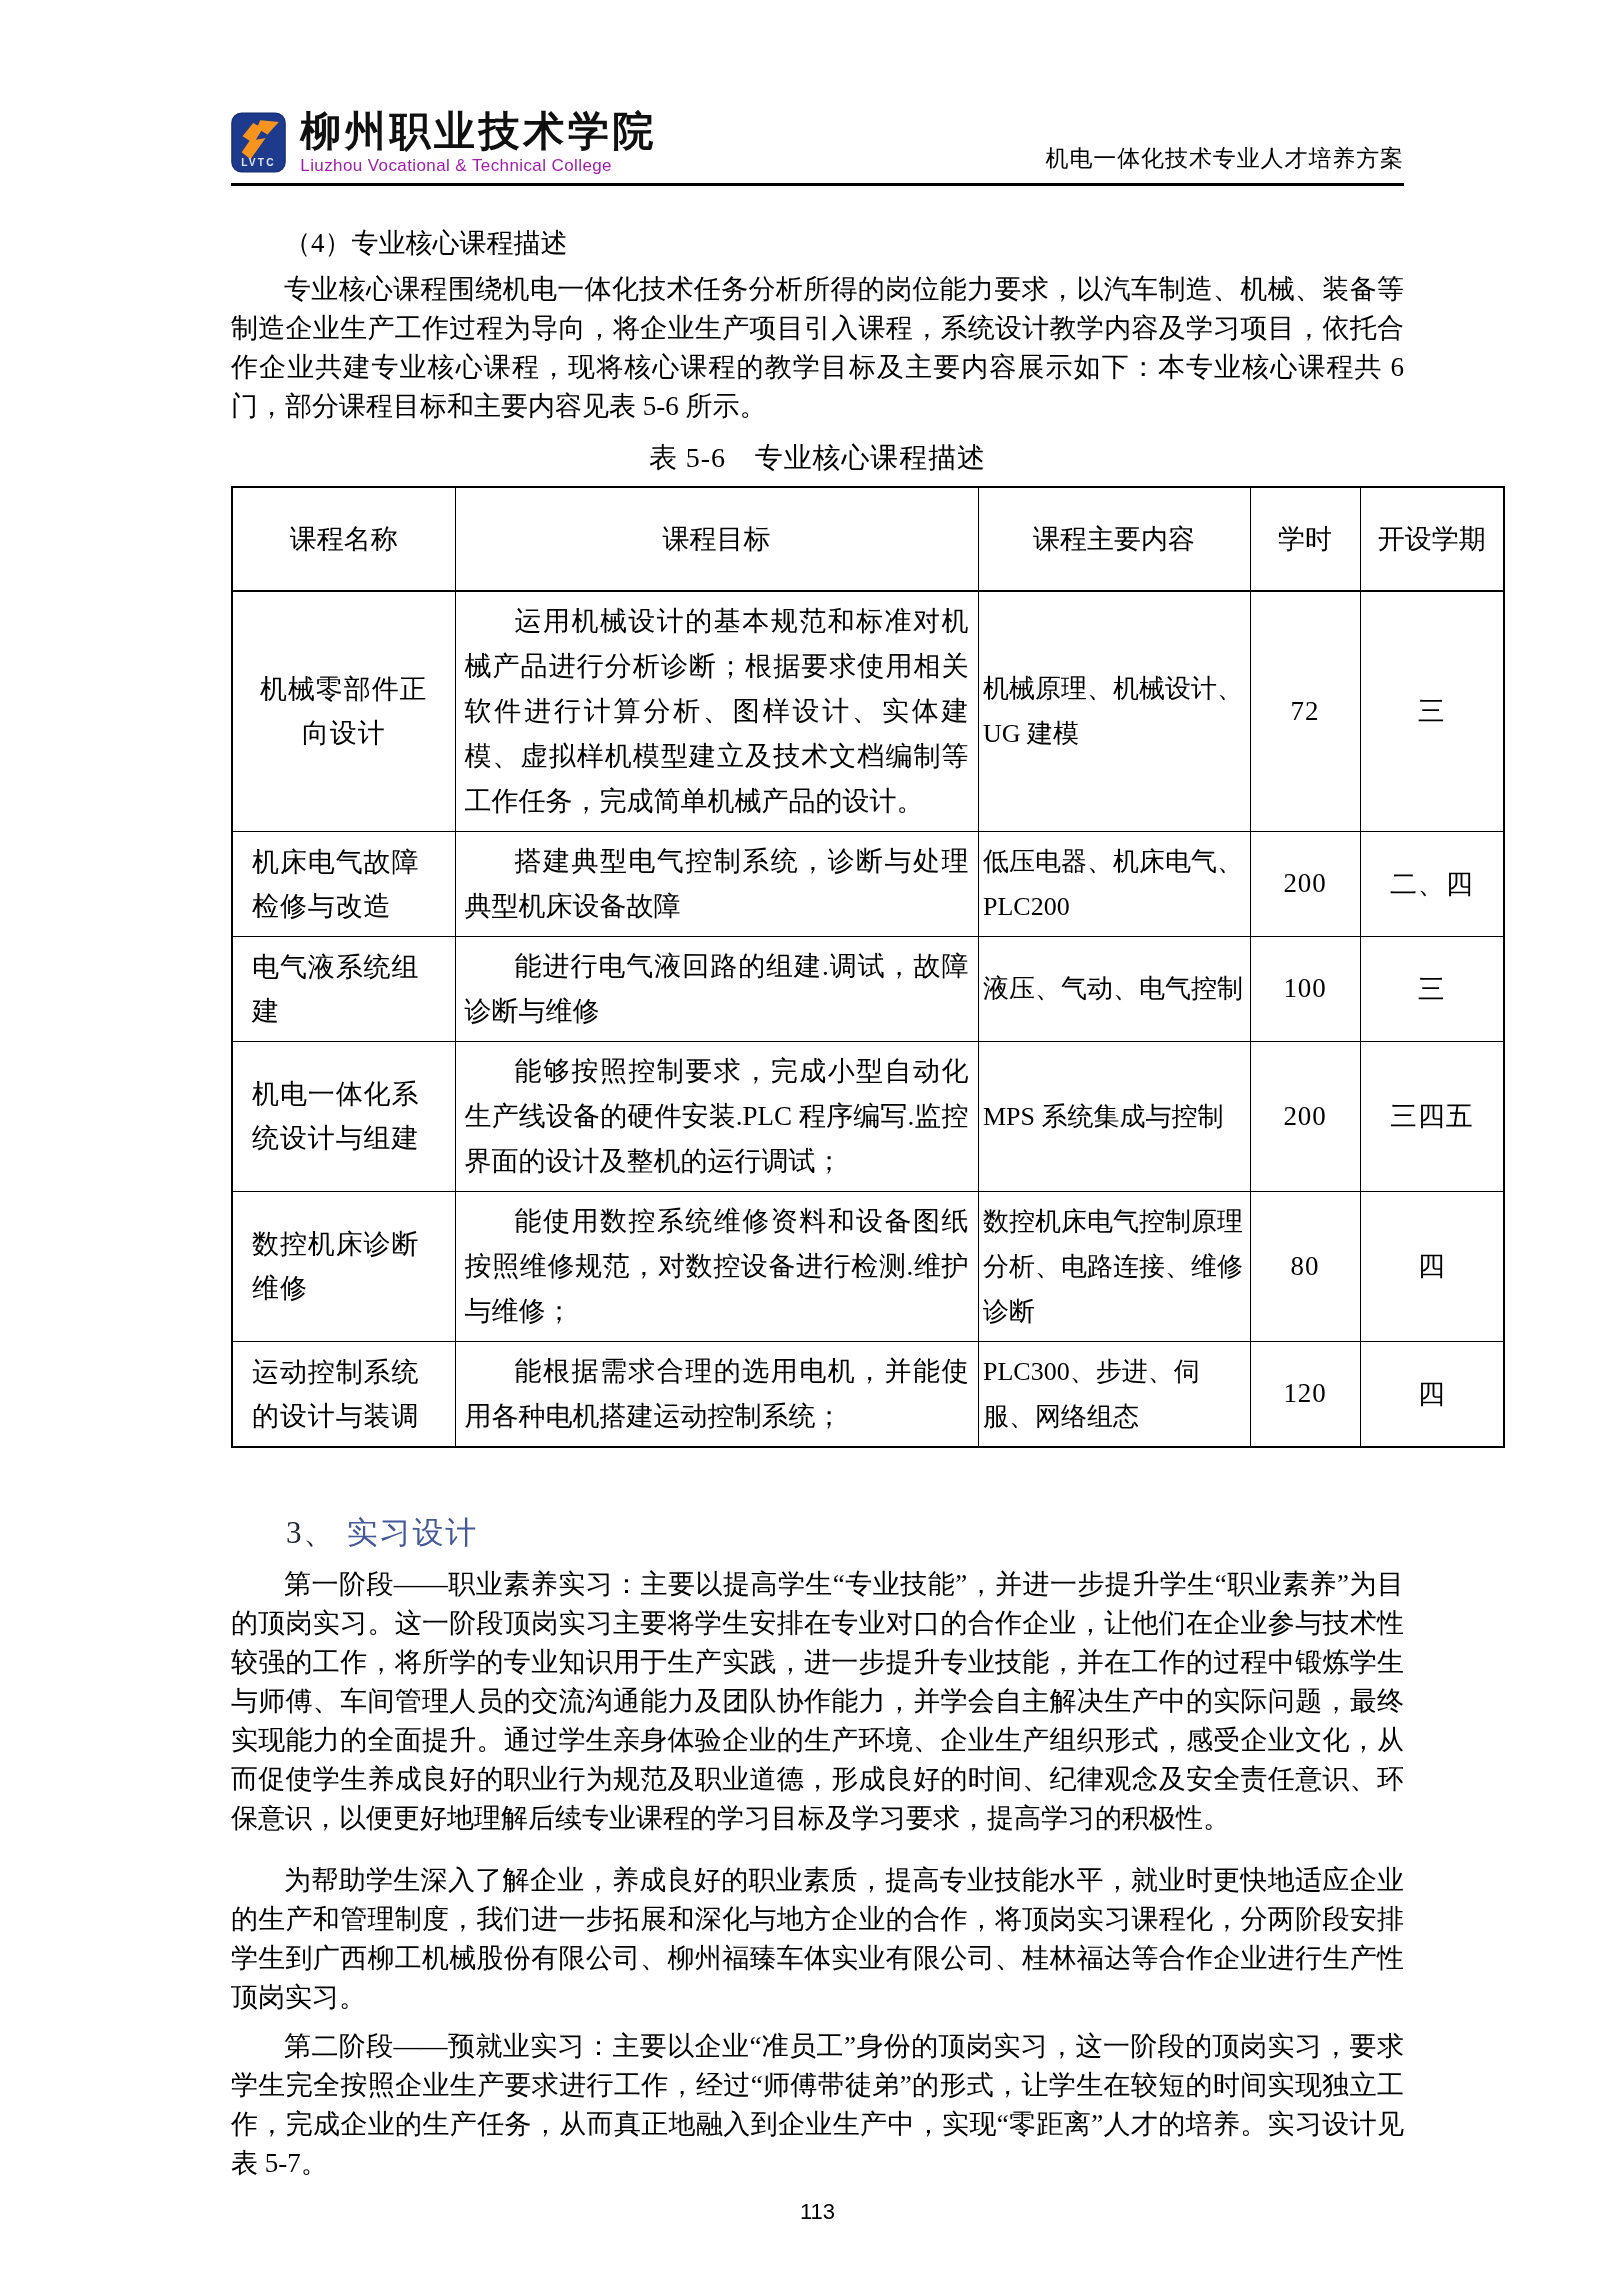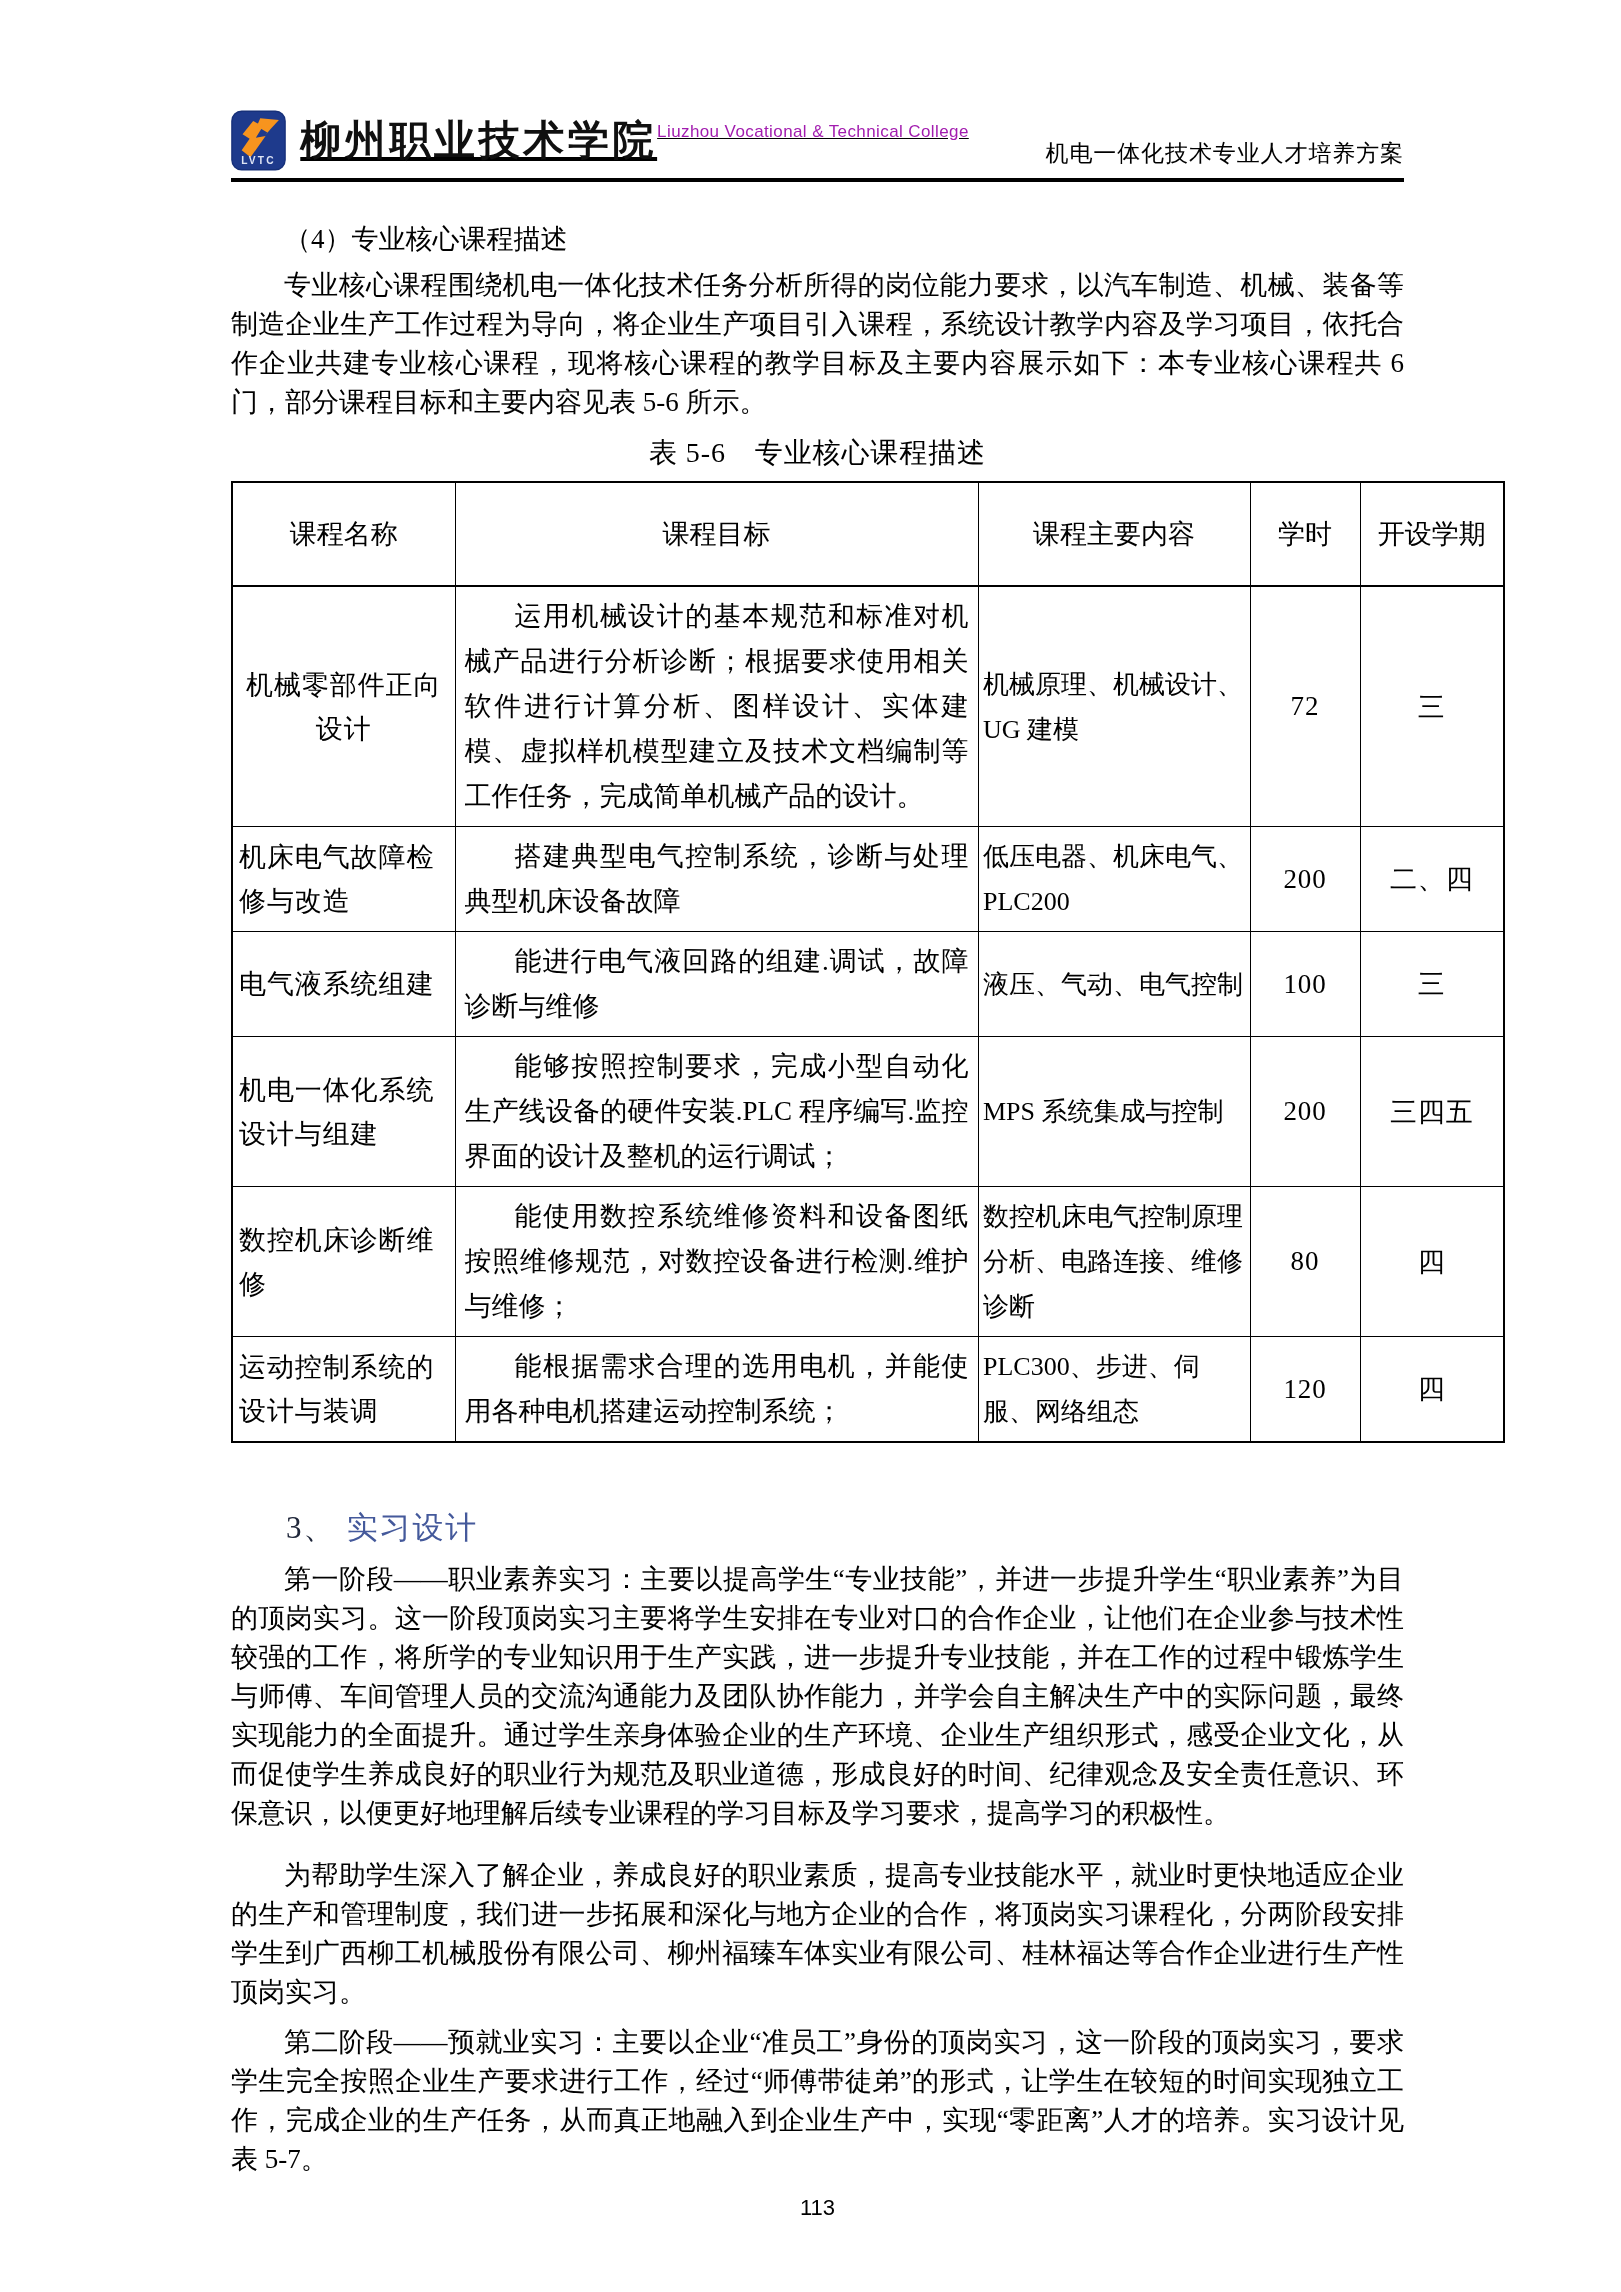--- a/index.html
+++ b/index.html
@@ -8,42 +8,42 @@
     background:#ffffff; overflow:hidden;
     font-family:"Liberation Serif","DejaVu Serif",serif; color:#000;
   }
   .content { position:absolute; left:231px; top:0; width:1273px; }
   .text-col { width:1173px; }
 
   
   .hdr { margin-top:110px; width:1173px; display:flex; justify-content:space-between; align-items:flex-end; }
   .hdr-left { display:flex; align-items:center; gap:14.3px; }
   .logo { width:55px; height:61px; flex:0 0 auto; }
-  .names { display:flex; flex-direction:row;text-decoration:underline; }
+  .names { display:flex; flex-direction:column; }
   .zh-name { font-size:41px; font-weight:bold; letter-spacing:3.6px; line-height:43px; color:#101010; }
   .en-name { font-family:"Liberation Sans","DejaVu Sans",sans-serif; font-size:17px; color:#a21caf; margin-top:2.7px; letter-spacing:0.4px; }
   .doc-title { font-size:23px; padding-bottom:1.8px; letter-spacing:0.9px; }
   .hdr-rule { width:1173px; height:3.6px; background:#000; margin-top:7.1px; }
 
   
   .sub-heading { margin:39px 0 0 0; font-size:27px; text-indent:53px; }
   .para {
     width:1173px; font-size:27px; line-height:39px;
     text-align:justify; text-indent:53px; margin:9px 0 0 0;
   }
 
   
   .tbl-caption { width:1173px; text-align:center; font-size:28px; margin:12.5px 0 9px 0; letter-spacing:0.9px; }
   table.course { width:1273px; border-collapse:collapse; table-layout:fixed; border:2.7px solid #000; }
   table.course th, table.course td { border:1.3px solid #000; vertical-align:middle; overflow:hidden; }
   table.course thead tr { height:104px;padding-left:45px; }
   table.course th { font-size:27px; font-weight:normal; text-align:center; border-bottom-width:2.7px; }
   tr.r0 { height:221px; } tr.r1 { height:100px; } tr.r2 { height:89px; }
   tr.r3 { height:135px; } tr.r4 { height:134px; } tr.r5 { height:87px; }
-  td.c-name { font-size:27px; line-height:44px; letter-spacing:0.9px; padding:0 6px; text-align:left; }
+  td.c-name { font-size:27px; line-height:44px; letter-spacing:0.9px; padding:0 19px; text-align:left; }
   tr.r0 td.c-name { text-align:center; }
   td.c-goal { font-size:27px; line-height:45px; padding:7px 9px; text-indent:50px; text-align:justify; }
   td.c-cont { font-size:26px; line-height:45px; padding:0 1.8px 0 4.5px; text-align:left; }
   td.c-hours, td.c-term { font-size:27px; text-align:center; letter-spacing:0.9px; }
 
   
   .sec-heading { margin:64px 0 0 55px; font-size:31px; font-weight:normal; letter-spacing:1.8px; }
   .sec-num { color:#20273a; }
   .sec-title { color:#44599b; margin-left:10.7px; }
   .sec-para { margin-top:10.7px; }

